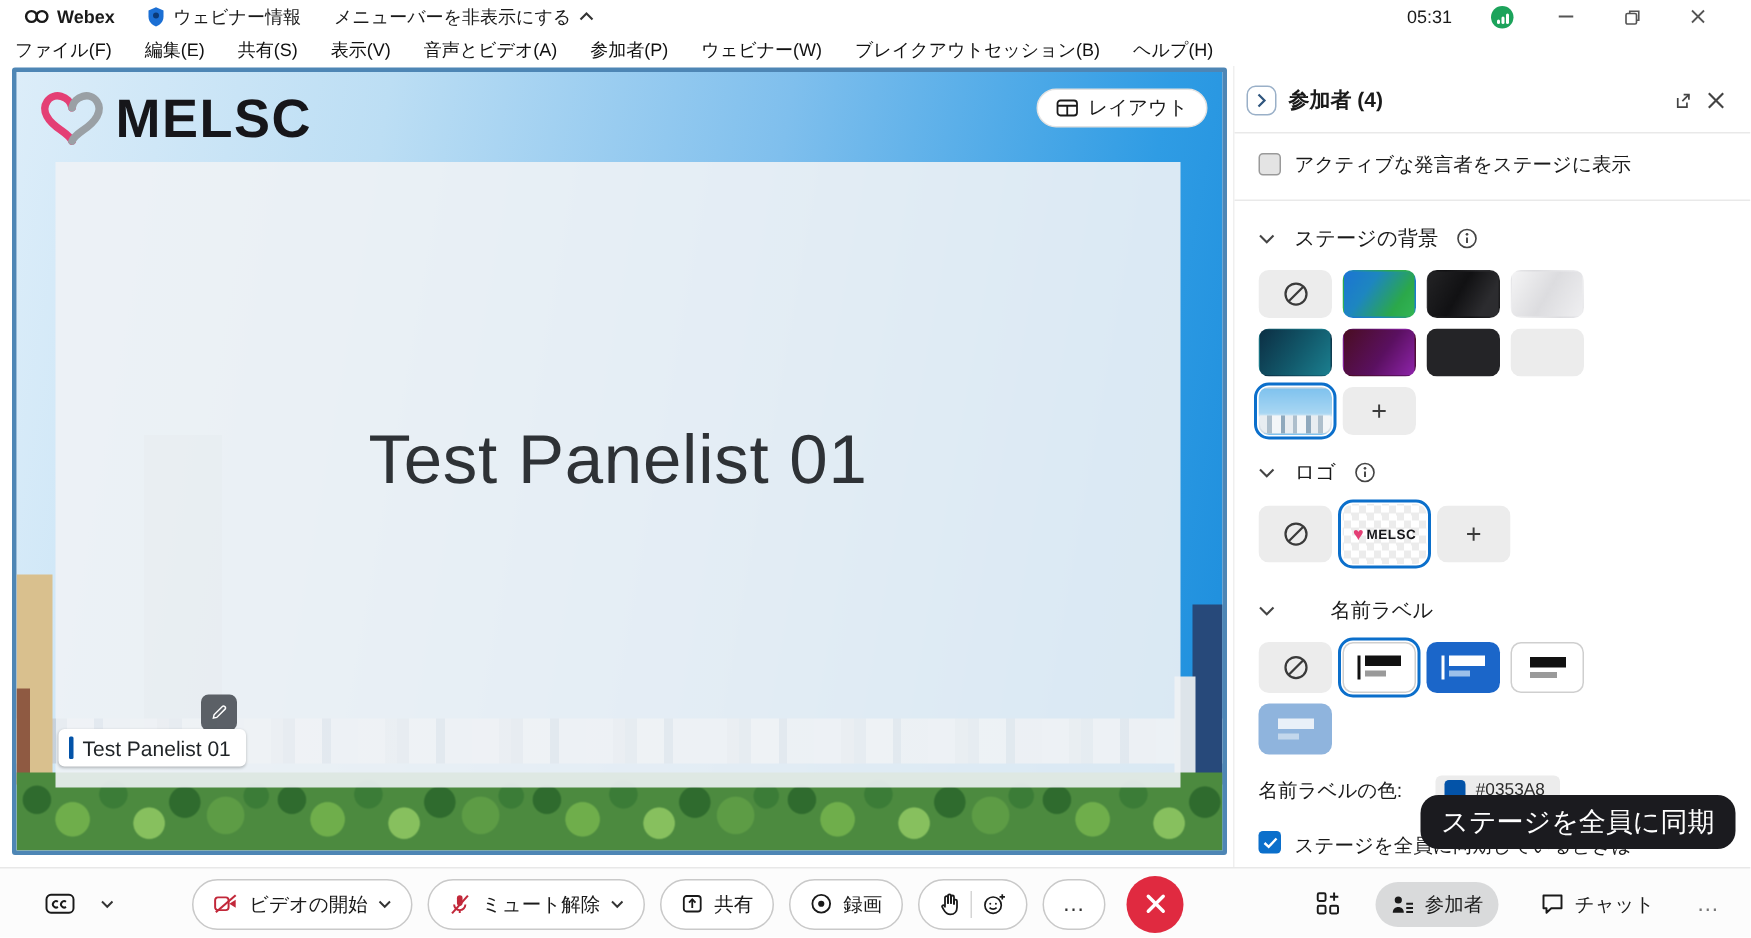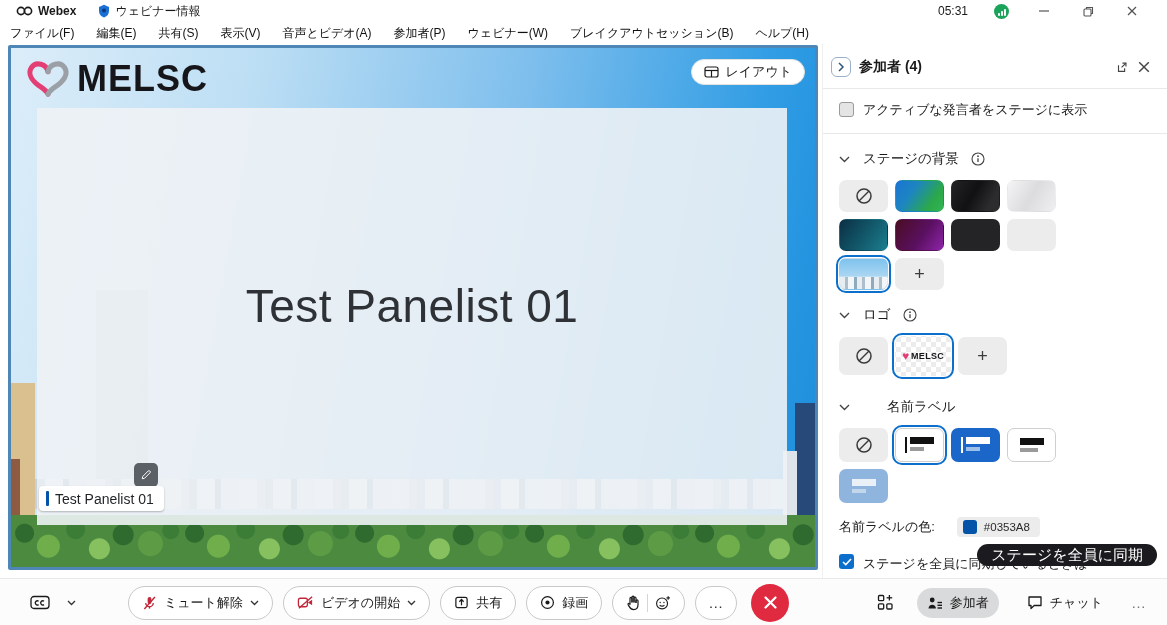--- a/index.html
+++ b/index.html
@@ -113,21 +113,21 @@
   .nl-bars { display:flex; flex-direction:column; gap:3px; }
   .b1 { width:24px; height:7px; }
   .b2 { width:14px; height:4px; }
   .color-row { padding:14px 12px 0 16px; display:flex; align-items:center; gap:22px; font-size:13px; }
   .color-chip { display:flex; align-items:center; gap:7px; background:#ececec; border-radius:4px;
     padding:3px 10px 3px 6px; cursor:pointer; }
   .color-chip .cs { width:14px; height:14px; border-radius:3px; background:#0353A8; }
   .color-chip .cv { font-size:11.5px; color:#2a2a2a; }
   .sync-lines { line-height:1.65; }
   .sync-btn { position:absolute; right:10px; bottom:12px; background:#1b1b1f; color:#fff;
-    border:none; border-radius:12px; height:22px; padding:0 14px; font-size:15px; cursor:pointer; }
+    border:none; border-radius:12px; height:36px; padding:0 14px; font-size:18px; cursor:pointer; }
 
   
   .bottombar { position:absolute; left:0; right:0; bottom:0; height:47px; background:#fcfcfc;
     border-top:1px solid #e8e8e8; }
   .tbgrp { position:absolute; top:0; height:47px; display:flex; align-items:center; gap:10px; }
   .grp-cc { left:26px; gap:6px; }
   .grp-center { left:128px; }
   .grp-right { right:20px; gap:18px; }
   .pill { height:34px; background:#fff; border:1px solid #c9c9c9; border-radius:18px;
     display:flex; align-items:center; gap:7px; padding:0 13px; font-size:13px; color:#1a1a1a; cursor:pointer; }
@@ -158,20 +158,28 @@
       </div>
       <div class="tb-item">
         <span>
           <svg width="12" height="14" viewBox="0 0 12 14">
               <path d="M6 .8 11 3v4c0 3.4-2.2 5.6-5 6.6C3.2 12.6 1 10.4 1 7V3z" fill="#1b6fd4"></path>
               <circle cx="6" cy="6.4" r="2" fill="#0b3a77"></circle>
             </svg>
         </span>
         <span>ウェビナー情報</span>
       </div>
+      <div class="tb-item">
+        <span>メニューバーを非表示にする</span>
+        <span>
+          <svg width="10" height="6" viewBox="0 0 10 6" fill="none" stroke="#333" stroke-width="1.4">
+              <polyline points="1,5 5,1 9,5"></polyline>
+            </svg>
+        </span>
+      </div>
     </div>
     <div class="tb-right">
       <span>05:31</span>
       <span class="conn-dot">
           <i style="height:3px"></i>
           <i style="height:5px"></i>
           <i style="height:7px"></i>
         </span>
       <span class="winbtn">
         <svg width="10" height="10" viewBox="0 0 10 10" stroke="#555" stroke-width="1.2">
@@ -442,44 +450,44 @@
       <span class="ico-btn">
         <svg width="9" height="6" viewBox="0 0 9 6" fill="none" stroke="#333" stroke-width="1.3">
             <polyline points="1,1 4.5,4.5 8,1"></polyline>
           </svg>
       </span>
     </div>
 
     <div class="tbgrp grp-center">
       <button class="pill">
         <span>
+          <svg width="17" height="15" viewBox="0 0 18 15" fill="none">
+            <rect x="1.5" y="3" width="9.5" height="9" rx="2" stroke="#C2283A" stroke-width="1.4"></rect>
+            <path d="M11.5 7.5 16 4.7v5.6z" fill="#C2283A"></path>
+            <line x1="2" y1="13.5" x2="16" y2="1.5" stroke="#C2283A" stroke-width="1.5"></line>
+          </svg>
+        </span>
+        <span>ビデオの開始</span>
+        <span>
+          <svg width="9" height="6" viewBox="0 0 9 6" fill="none" stroke="#333" stroke-width="1.3">
+              <polyline points="1,1 4.5,4.5 8,1"></polyline>
+            </svg>
+        </span>
+      </button>
+
+      <button class="pill">
+        <span>
           <svg width="15" height="16" viewBox="0 0 16 17" fill="none">
             <rect x="6" y="2" width="4" height="7.5" rx="2" fill="#C2283A"></rect>
             <path d="M4 8.5a4 4 0 0 0 8 0" stroke="#C2283A" stroke-width="1.4"></path>
             <line x1="8" y1="12.5" x2="8" y2="14.5" stroke="#C2283A" stroke-width="1.4"></line>
             <line x1="2.5" y1="14.8" x2="13.8" y2="2.2" stroke="#C2283A" stroke-width="1.5"></line>
           </svg>
         </span>
         <span>ミュート解除</span>
-        <span>
-          <svg width="9" height="6" viewBox="0 0 9 6" fill="none" stroke="#333" stroke-width="1.3">
-              <polyline points="1,1 4.5,4.5 8,1"></polyline>
-            </svg>
-        </span>
-      </button>
-
-      <button class="pill">
-        <span>
-          <svg width="17" height="15" viewBox="0 0 18 15" fill="none">
-            <rect x="1.5" y="3" width="9.5" height="9" rx="2" stroke="#C2283A" stroke-width="1.4"></rect>
-            <path d="M11.5 7.5 16 4.7v5.6z" fill="#C2283A"></path>
-            <line x1="2" y1="13.5" x2="16" y2="1.5" stroke="#C2283A" stroke-width="1.5"></line>
-          </svg>
-        </span>
-        <span>ビデオの開始</span>
         <span>
           <svg width="9" height="6" viewBox="0 0 9 6" fill="none" stroke="#333" stroke-width="1.3">
               <polyline points="1,1 4.5,4.5 8,1"></polyline>
             </svg>
         </span>
       </button>
 
       <button class="pill">
         <span>
           <svg width="15" height="15" viewBox="0 0 16 16" fill="none" stroke="#1a1a1a" stroke-width="1.3">

